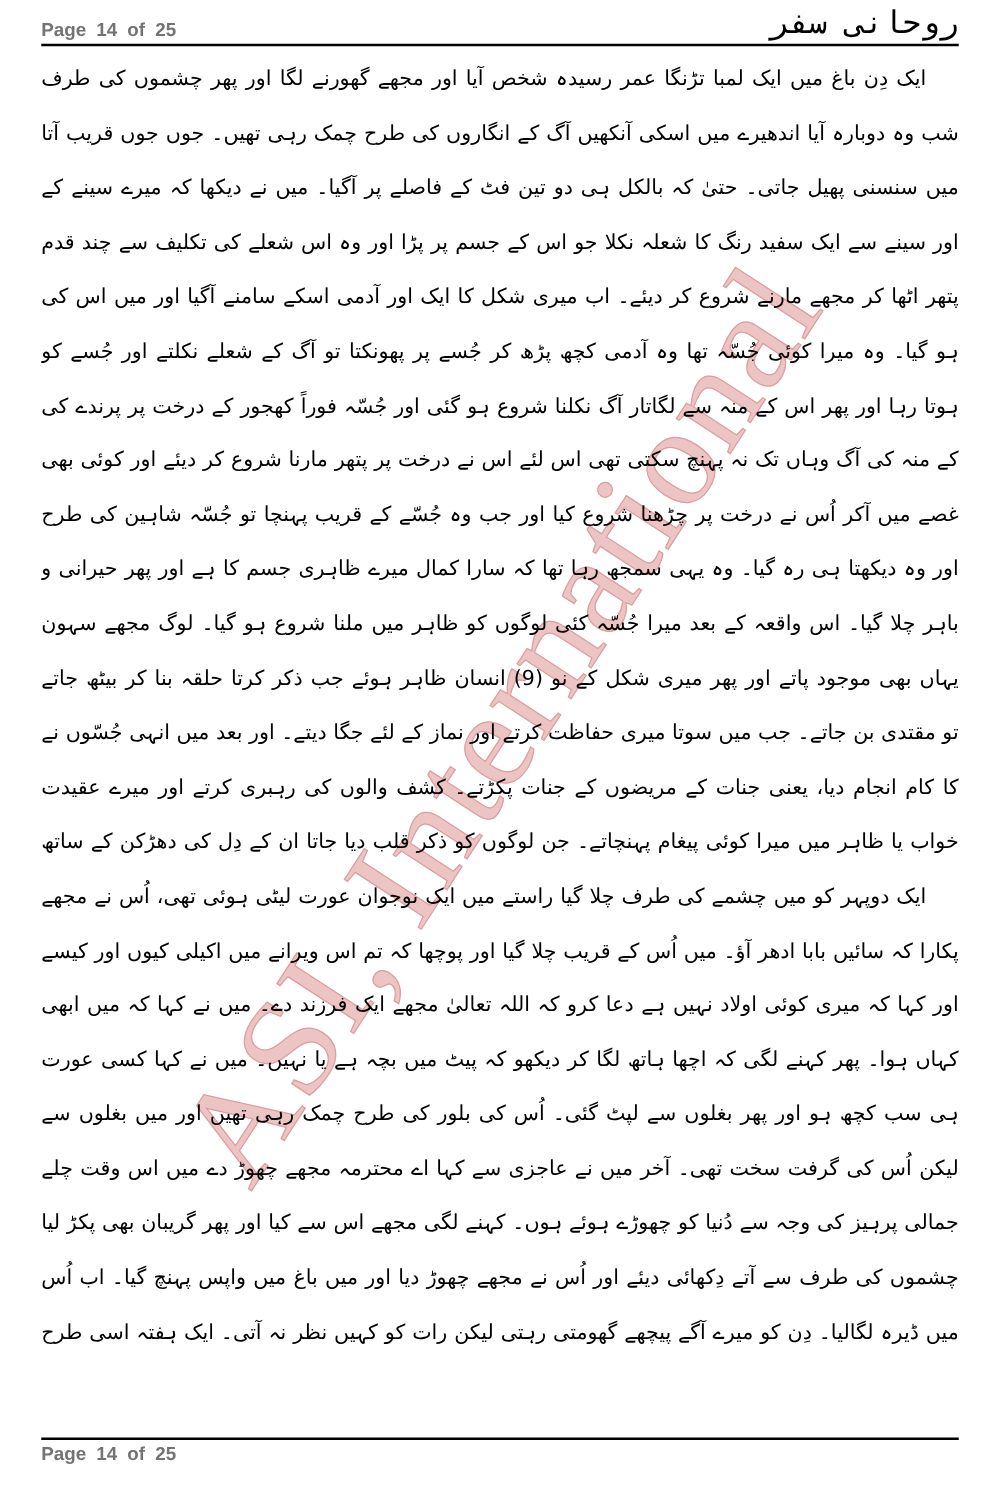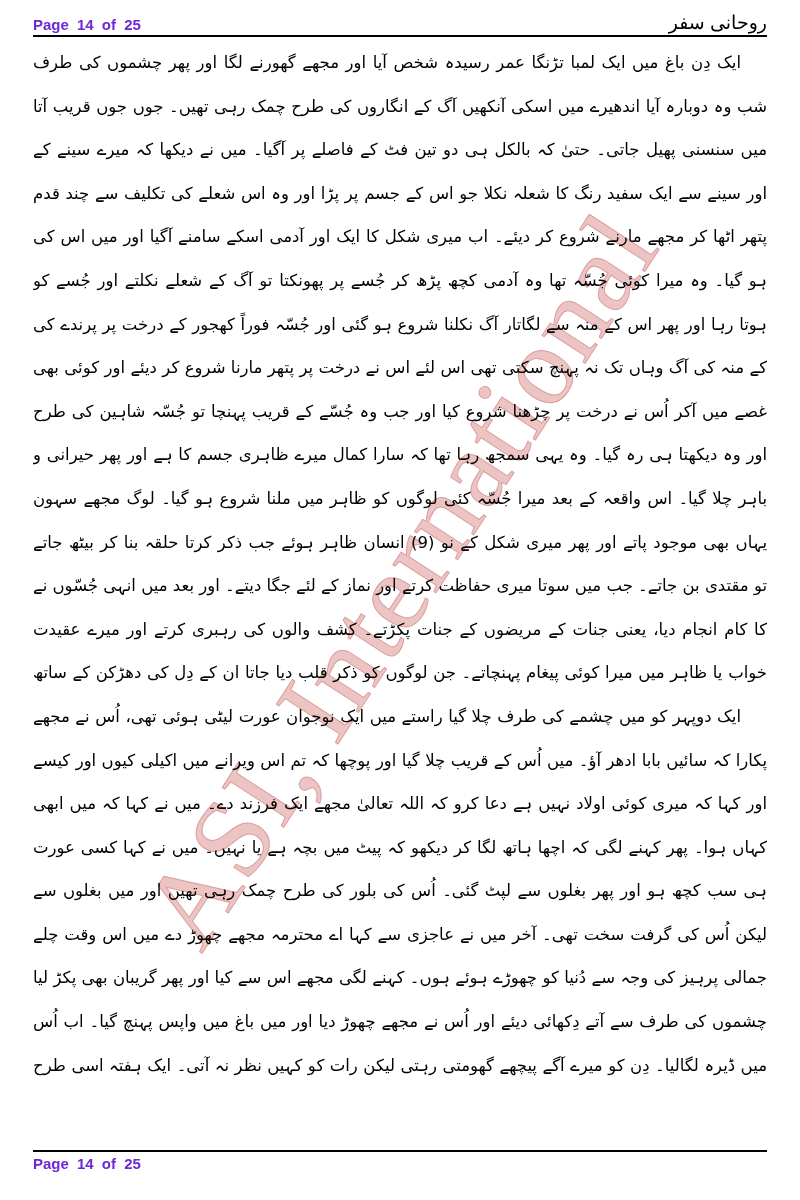--- a/index.html
+++ b/index.html
@@ -21,25 +21,25 @@
   .content { position:absolute; inset:0; z-index:2; }
   
   .header {
     position:absolute; top:0; left:33px; right:33px; height:33px;
     border-bottom:2px solid #000;
     display:flex; justify-content:space-between; align-items:flex-end;
     padding-bottom:2px;
   }
   .page-label {
     font-family:"Liberation Sans", sans-serif;
-    font-weight:bold; font-size:15px; word-spacing:4px; color:#6d28d9;
+    font-weight:bold; font-size:15px; word-spacing:4px; color:#737373;
   }
   .title-urdu {
-    direction:rtl; font-size:19px; line-height:1;
-    font-family:Liberation Sans, sans-serif; padding-bottom:1px;text-align:center;
+    direction:rtl; font-size:25px; line-height:1;
+    font-family:Liberation Mono, monospace; padding-bottom:1px;text-align:center;
   }
   
   .body-text {
     position:absolute; top:41px; left:33px; right:33px;
     direction:rtl; font-size:16.5px;
   }
   .line {
     line-height:43.6px; height:43.6px;
     text-align:justify; text-align-last:justify;
     white-space:normal; overflow:hidden;

